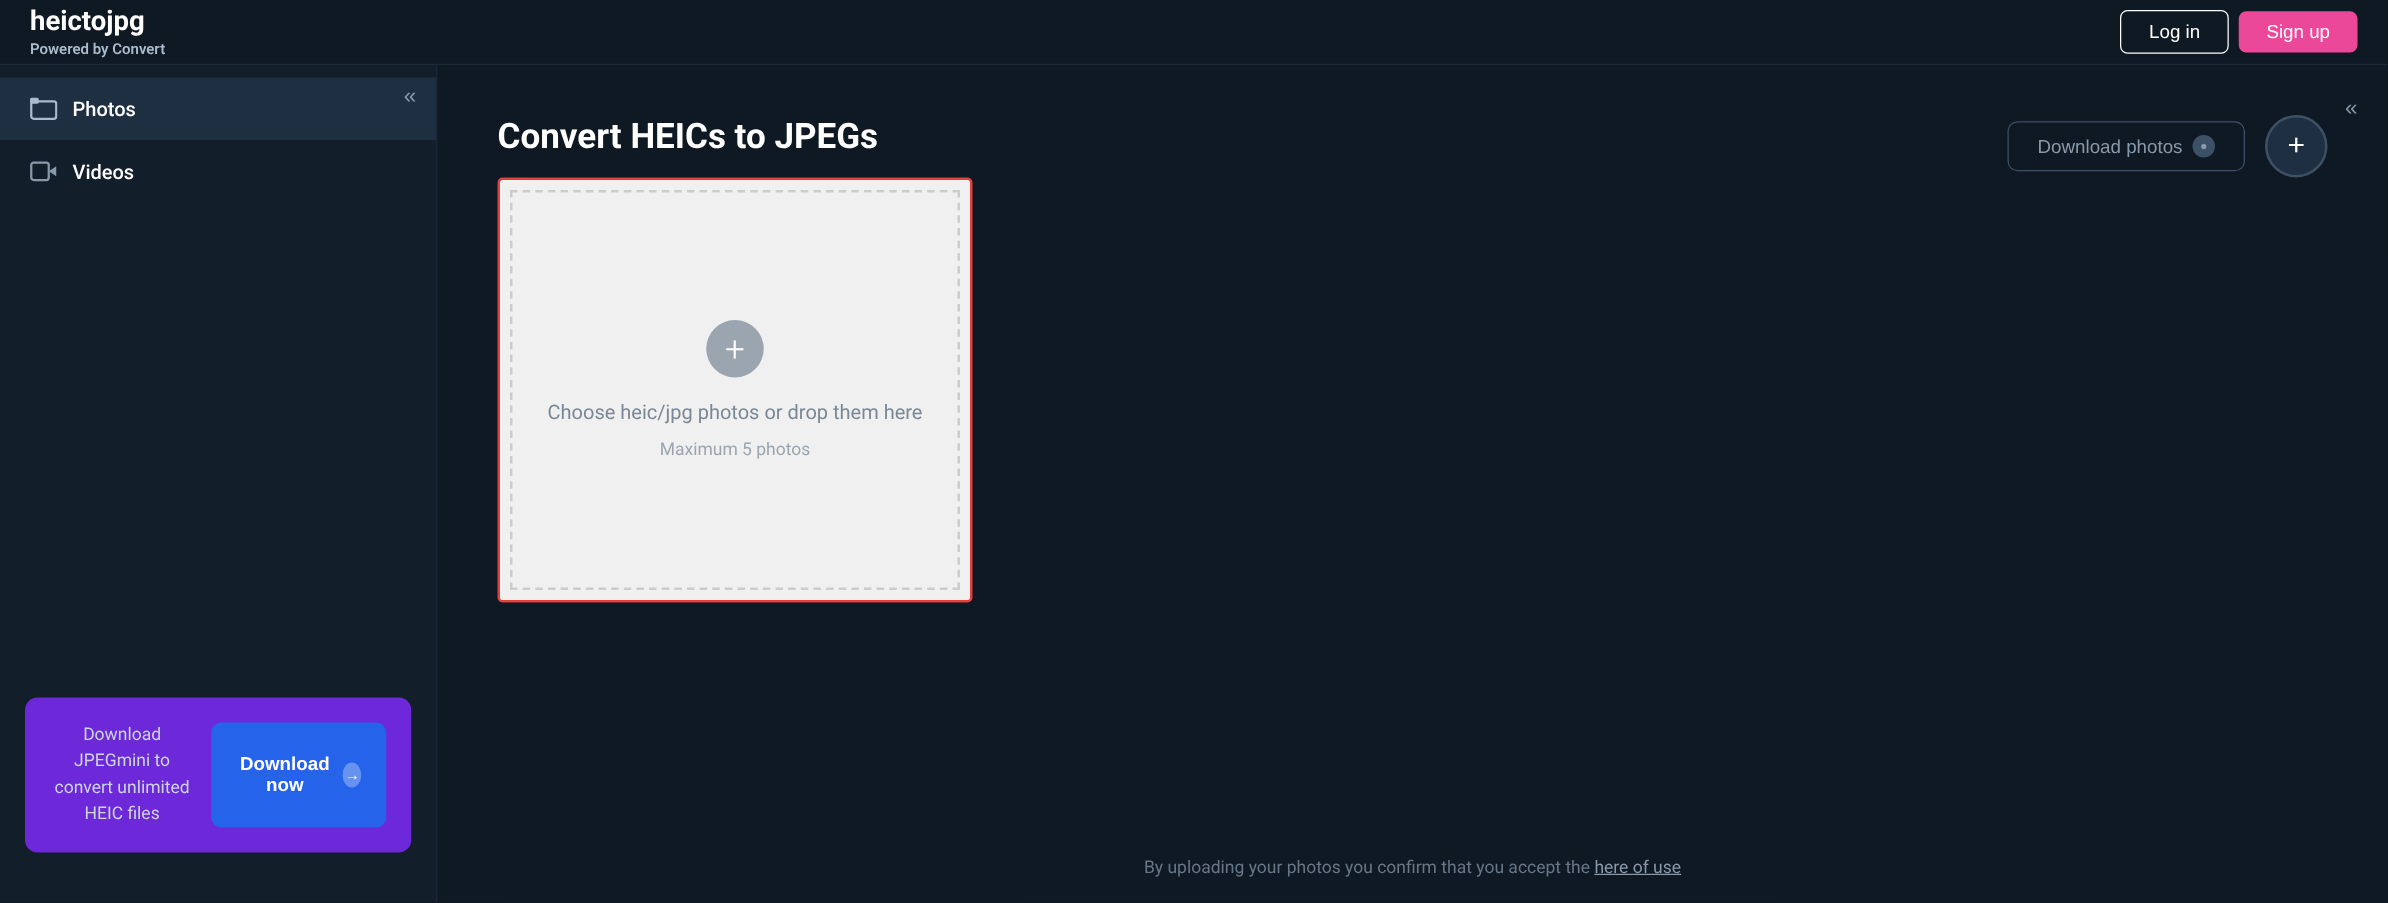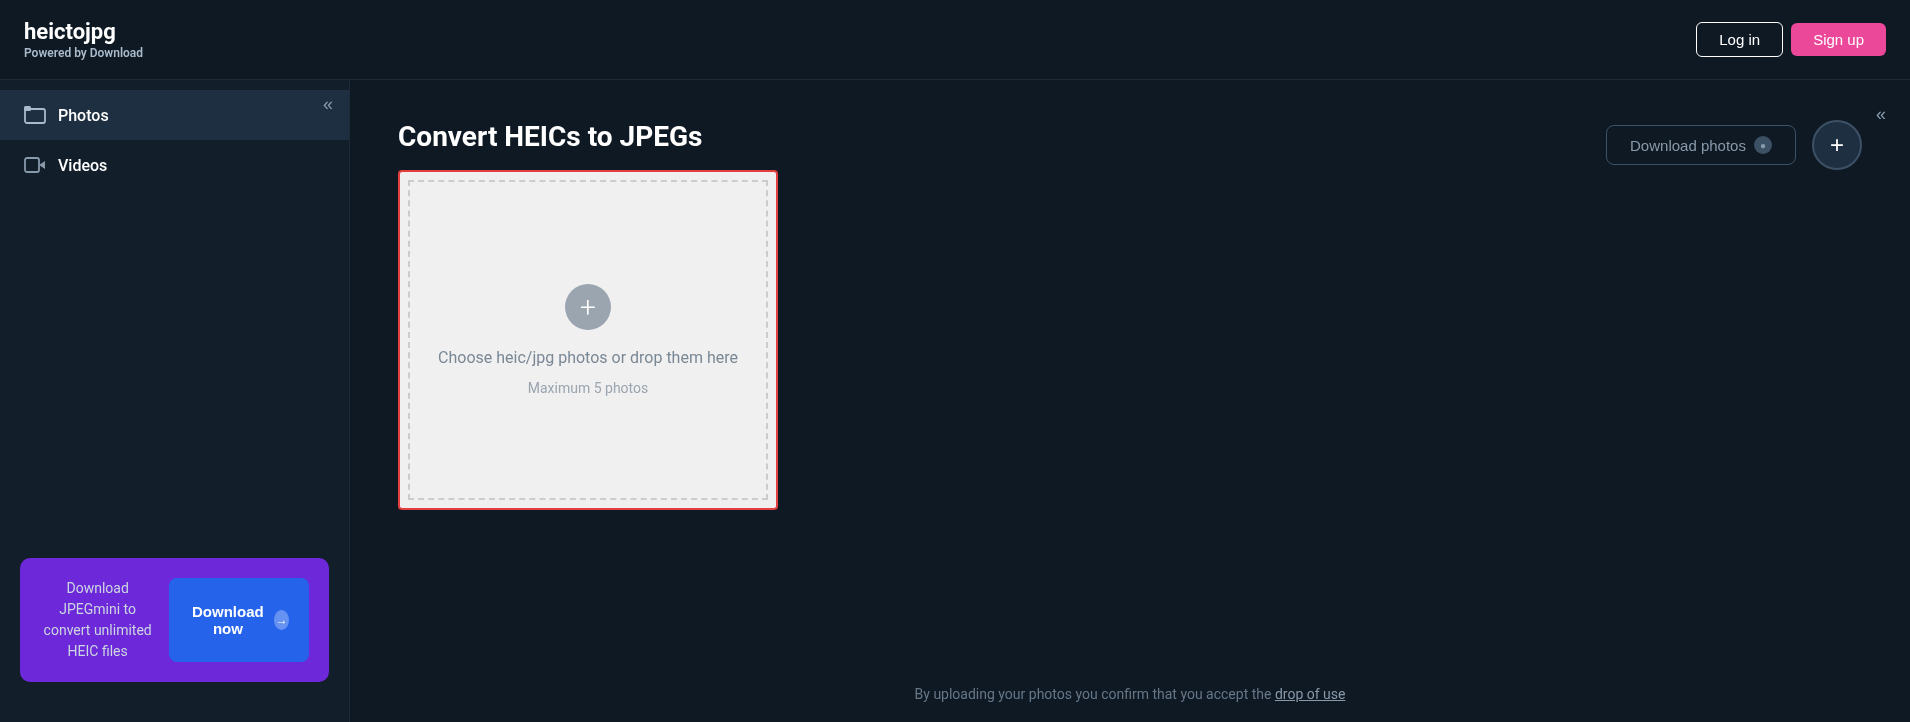--- a/index.html
+++ b/index.html
@@ -15,21 +15,21 @@
       width: 1910px;
       height: 722px;
       overflow: hidden;
       display: flex;
       flex-direction: column;
     }
 
     
     .header {
       background-color: #0f1923;
-      height: 80px;
+      height: 52px;
       display: flex;
       align-items: center;
       justify-content: space-between;
       padding: 12px 24px;
       border-bottom: 1px solid #1e2a38;
       flex-shrink: 0;
     }
 
     .header-logo {
       display: flex;
@@ -354,21 +354,21 @@
       cursor: pointer;
     }
   </style>
 </head>
 <body>
 
 <div class="header">
   <div class="header-logo">
     <span class="header-logo-title">heictojpg</span>
     <span class="header-logo-subtitle">
-      <span>Powered by </span><span>Download</span>
+      <span>Powered by </span><span>Convert</span>
     </span>
   </div>
   <div class="header-actions">
     <button class="btn-login">Log in</button>
     <button class="btn-signup">Sign up</button>
   </div>
 </div>
 
 <div class="body-layout">
 
@@ -428,17 +428,17 @@
       <div class="drop-zone">
         <div class="drop-zone-inner">
           <div class="drop-zone-plus">+</div>
           <p class="drop-zone-text">Choose heic/jpg photos or drop them here</p>
           <p class="drop-zone-limit">Maximum 5 photos</p>
         </div>
       </div>
     </div>
 
     <p class="terms-text">
-      <span>By uploading your photos you confirm that you accept the </span><a href="#">drop of use</a>
+      <span>By uploading your photos you confirm that you accept the </span><a href="#">here of use</a>
     </p>
 
   </div>
 </div>
 
 </body></html>

